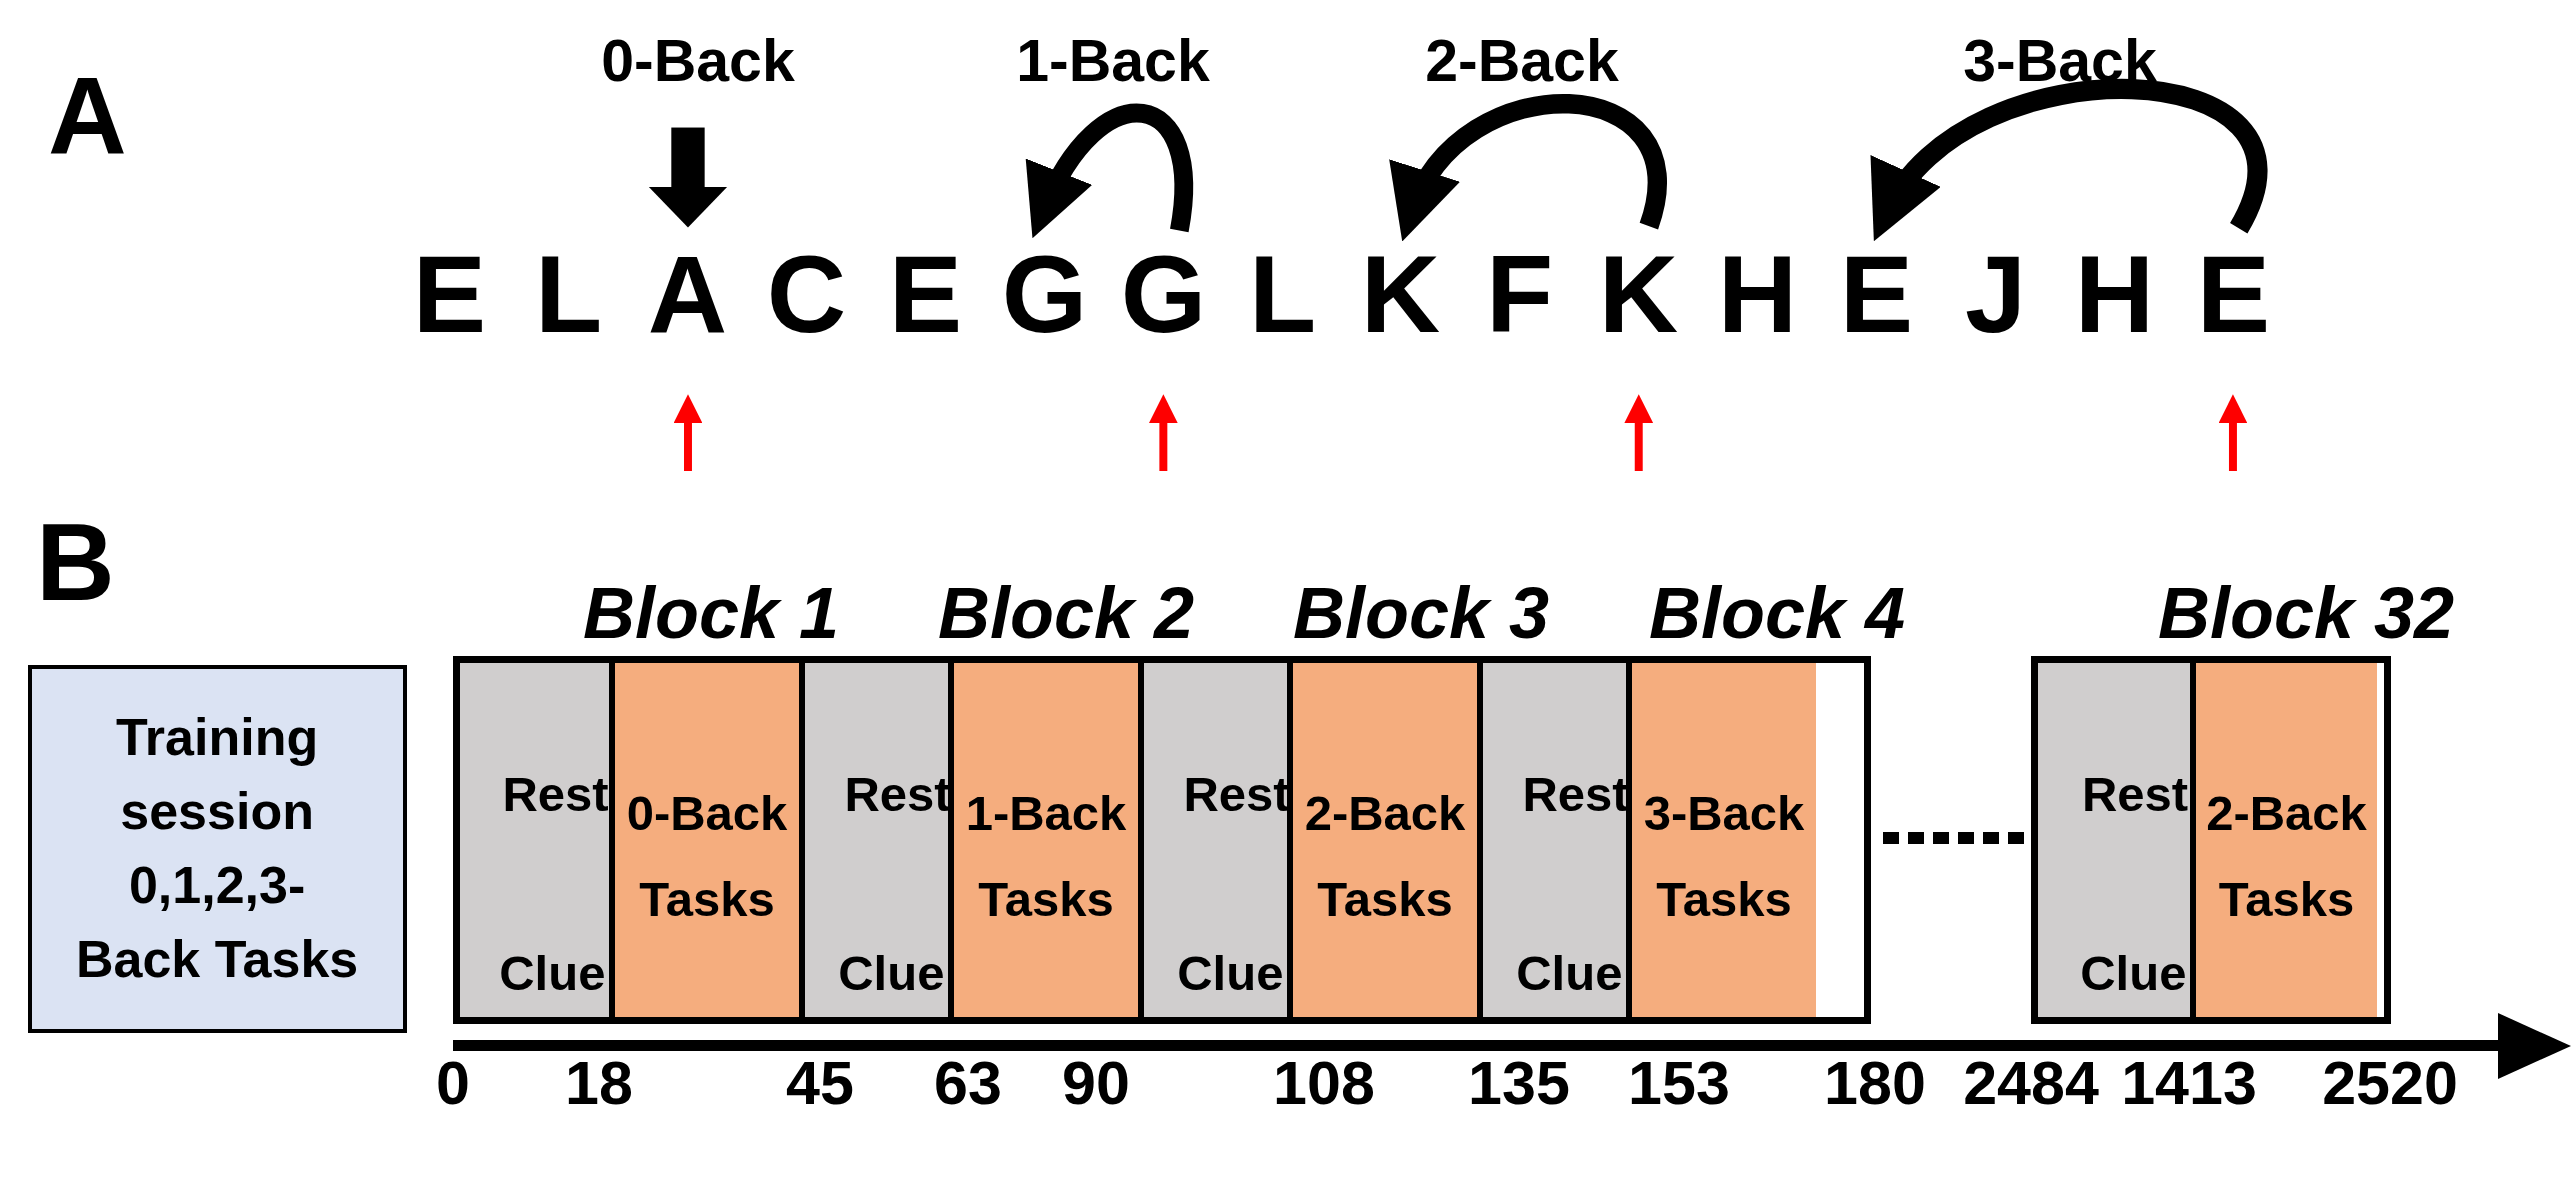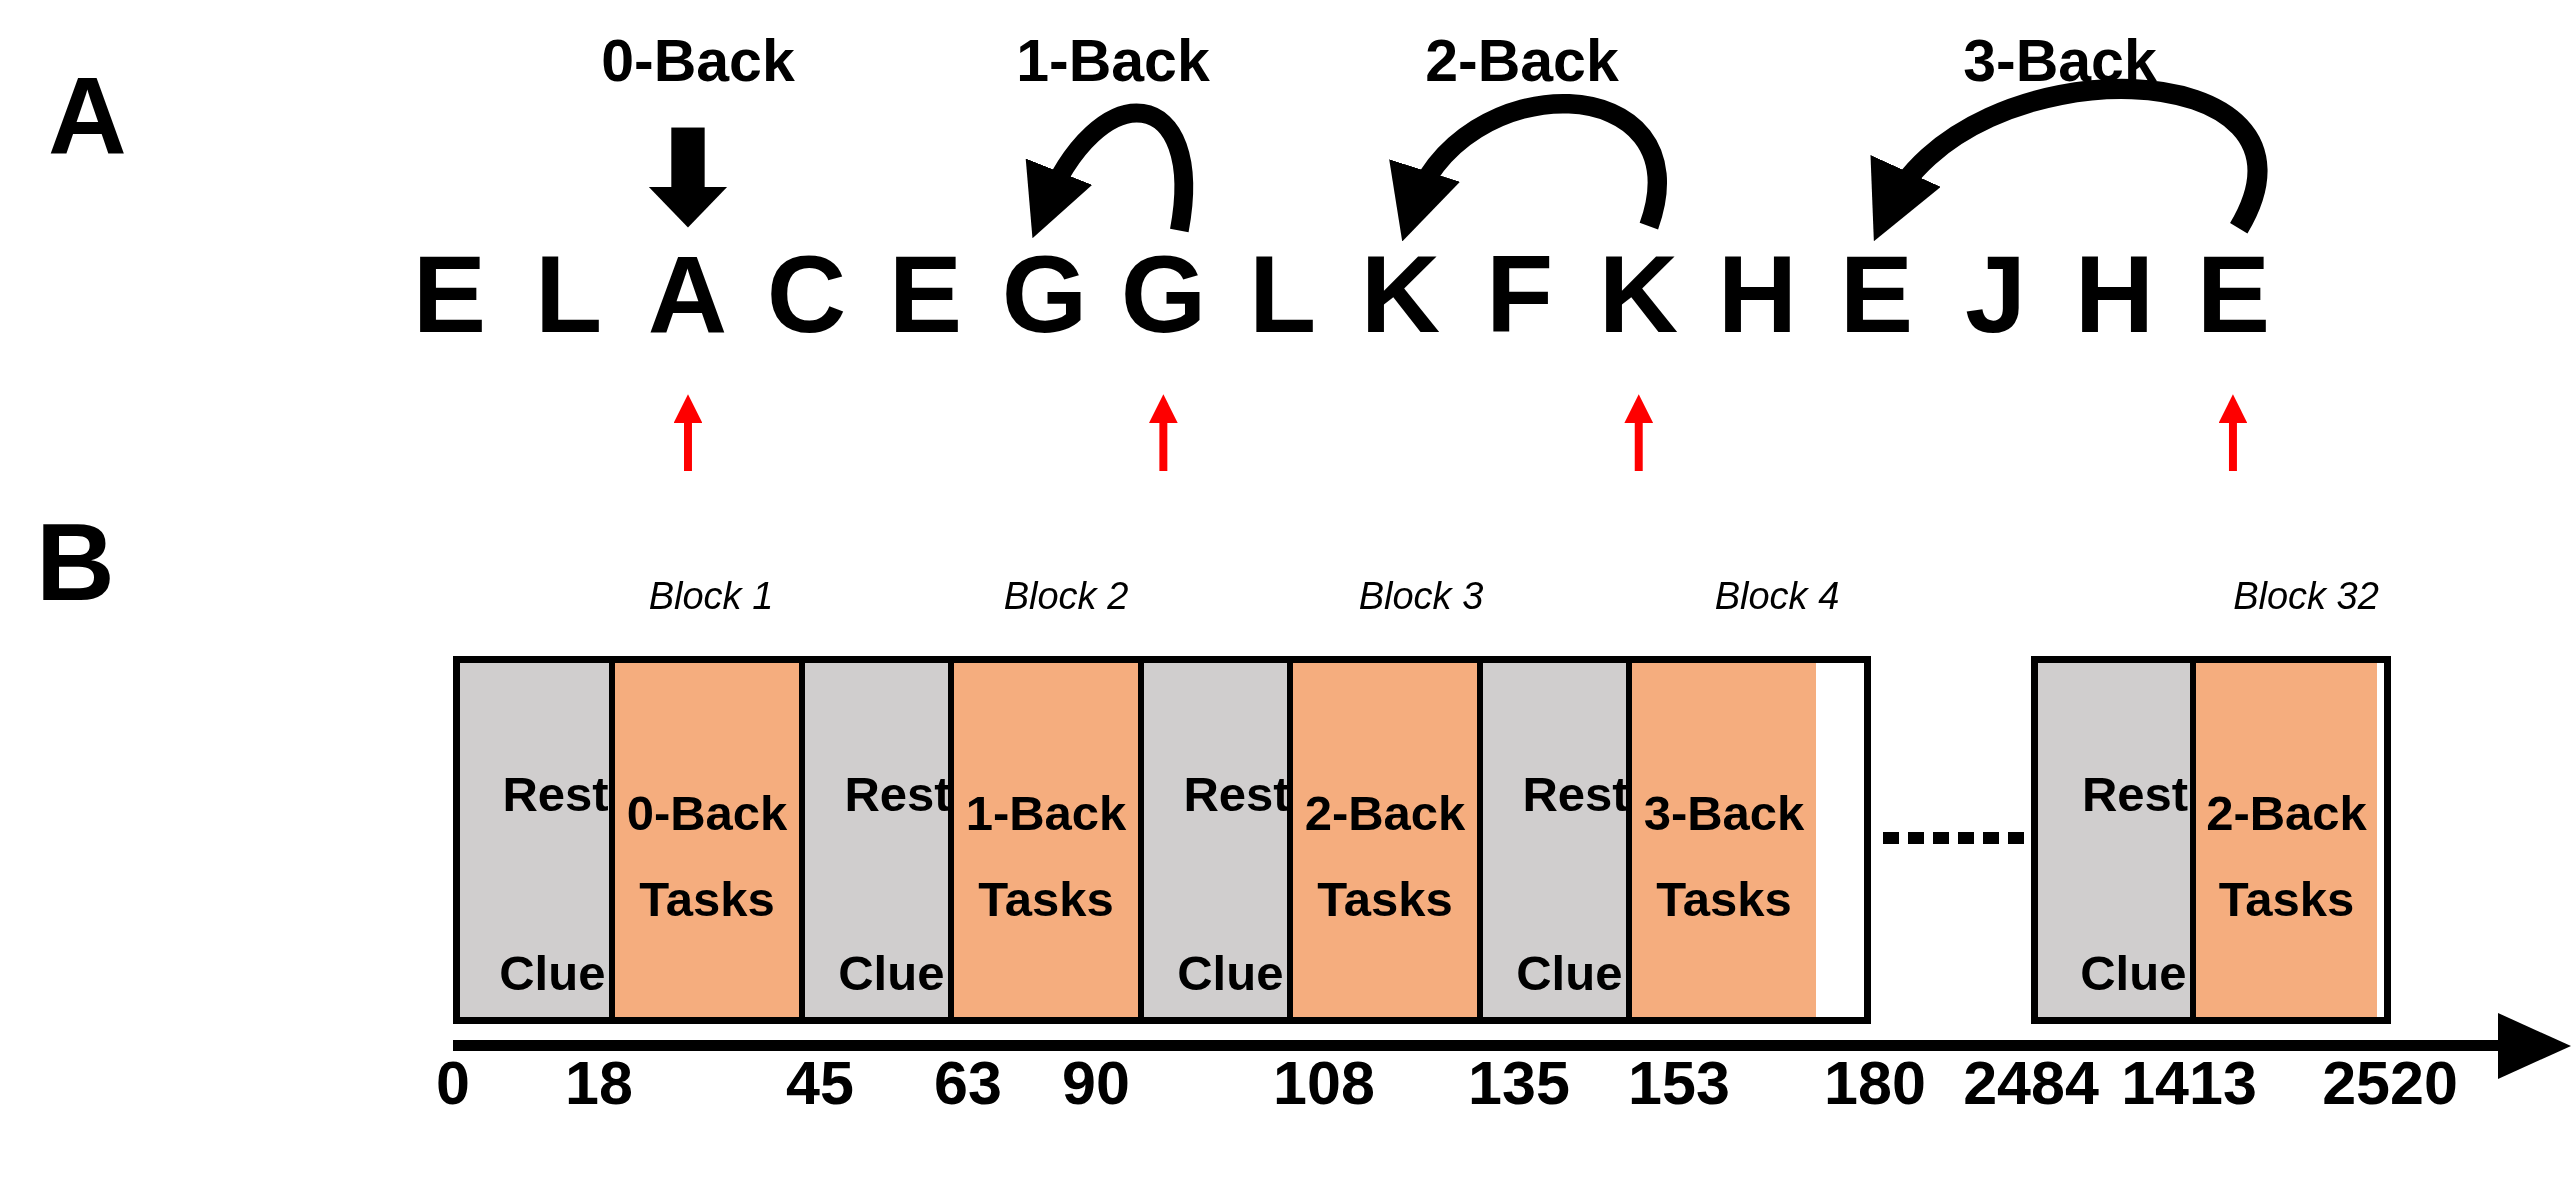--- a/index.html
+++ b/index.html
@@ -21,21 +21,21 @@
     transform:translateX(-50%);
     white-space:nowrap;
   }
   .seq-letter{
     position:absolute;top:239px;width:123px;
     text-align:center;
     font-size:110px;font-weight:700;line-height:1;
   }
   
   .block-label{
-    font-size:38px;font-weight:400;font-style:italic;line-height:1;
+    font-size:72px;font-weight:700;font-style:italic;line-height:1;
     transform:translateX(-50%);
     white-space:nowrap;top:577px;
   }
   #training-box{
     left:27.6px;top:665px;width:379px;height:368px;
     border:4.4px solid #000;box-sizing:border-box;
     display:flex;flex-direction:column;justify-content:center;align-items:center;
   }
   #training-box .t-line{
     font-size:52px;font-weight:700;line-height:1.42;
@@ -152,20 +152,26 @@
   <div class="abs panel-label" style="left:36px;top:508px;">B</div>
 
   <div id="block-labels">
       <div class="abs block-label" style="left: 711px;">Block 1</div>
       <div class="abs block-label" style="left: 1066px;">Block 2</div>
       <div class="abs block-label" style="left: 1421px;">Block 3</div>
       <div class="abs block-label" style="left: 1777px;">Block 4</div>
       <div class="abs block-label" style="left: 2306px;">Block 32</div>
     </div>
 
+  <div class="abs" id="training-box" style="background: rgb(219, 227, 243);">
+    <div class="t-line">Training</div>
+    <div class="t-line">session</div>
+    <div class="t-line">0,1,2,3-</div>
+    <div class="t-line">Back Tasks</div>
+  </div>
 
   <div class="abs" id="main-blocks">
       <div class="seg" style="flex-basis: 149px; background: rgb(208, 206, 206);">
         <div class="rest-label">Rest</div>
         <div class="clue-label">Clue</div>
       </div>
       <div class="seg divided" style="flex-basis: 190px; background: rgb(245, 173, 126);">
         <div class="task-label">0-Back<br>Tasks</div>
       </div>
       <div class="seg divided" style="flex-basis: 149px; background: rgb(208, 206, 206);">

